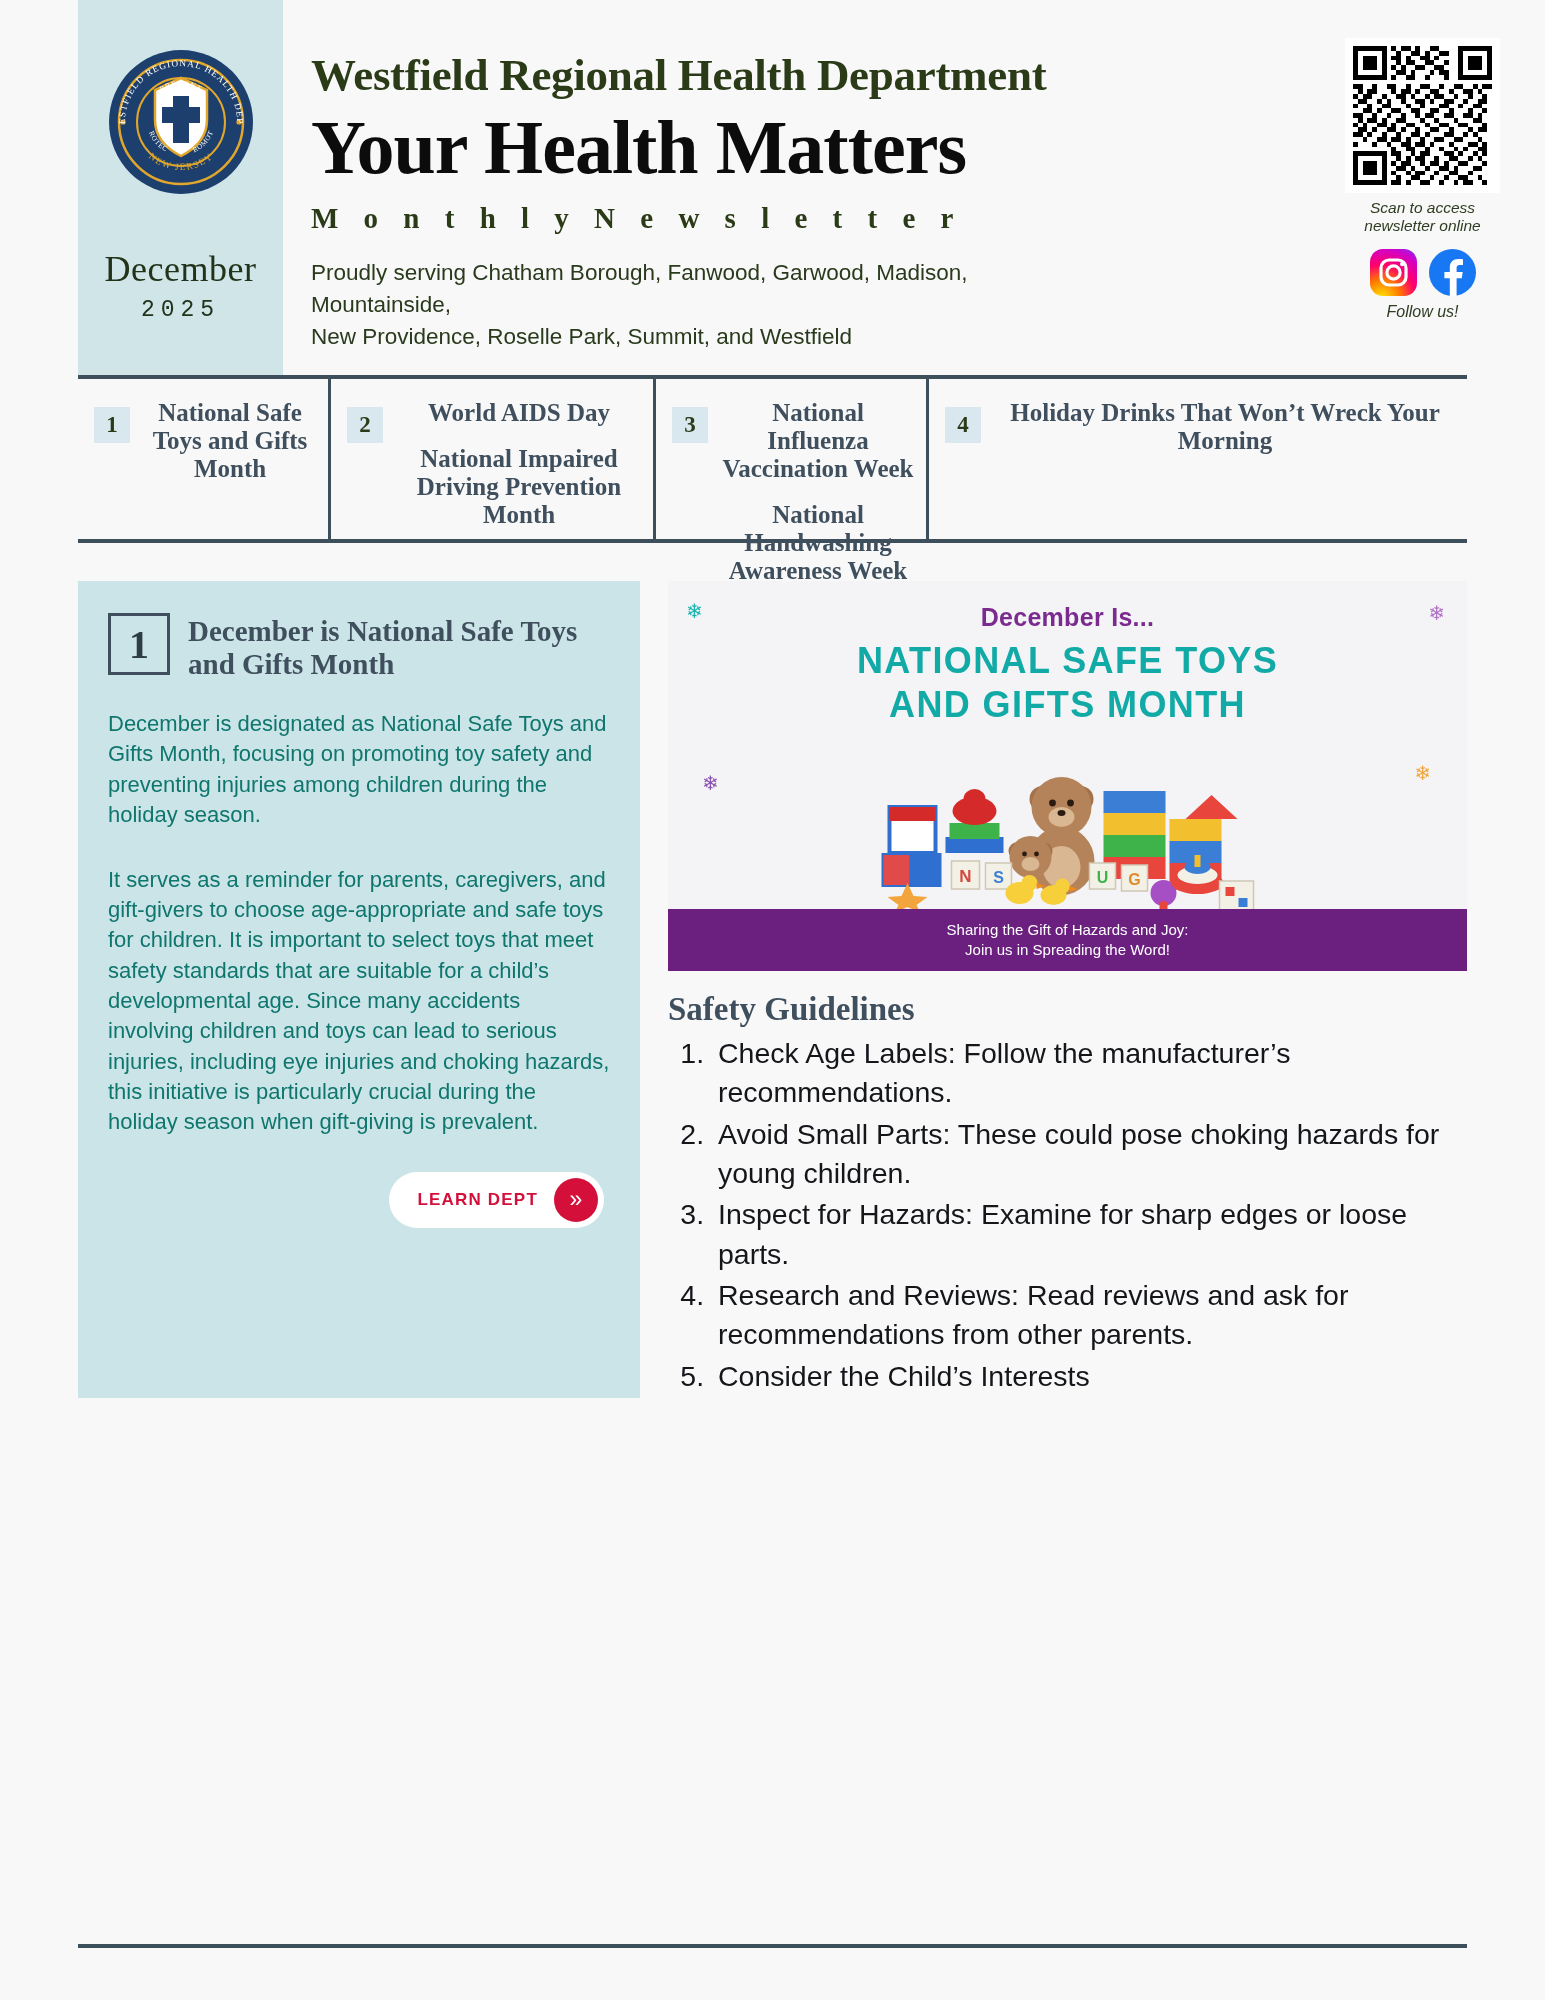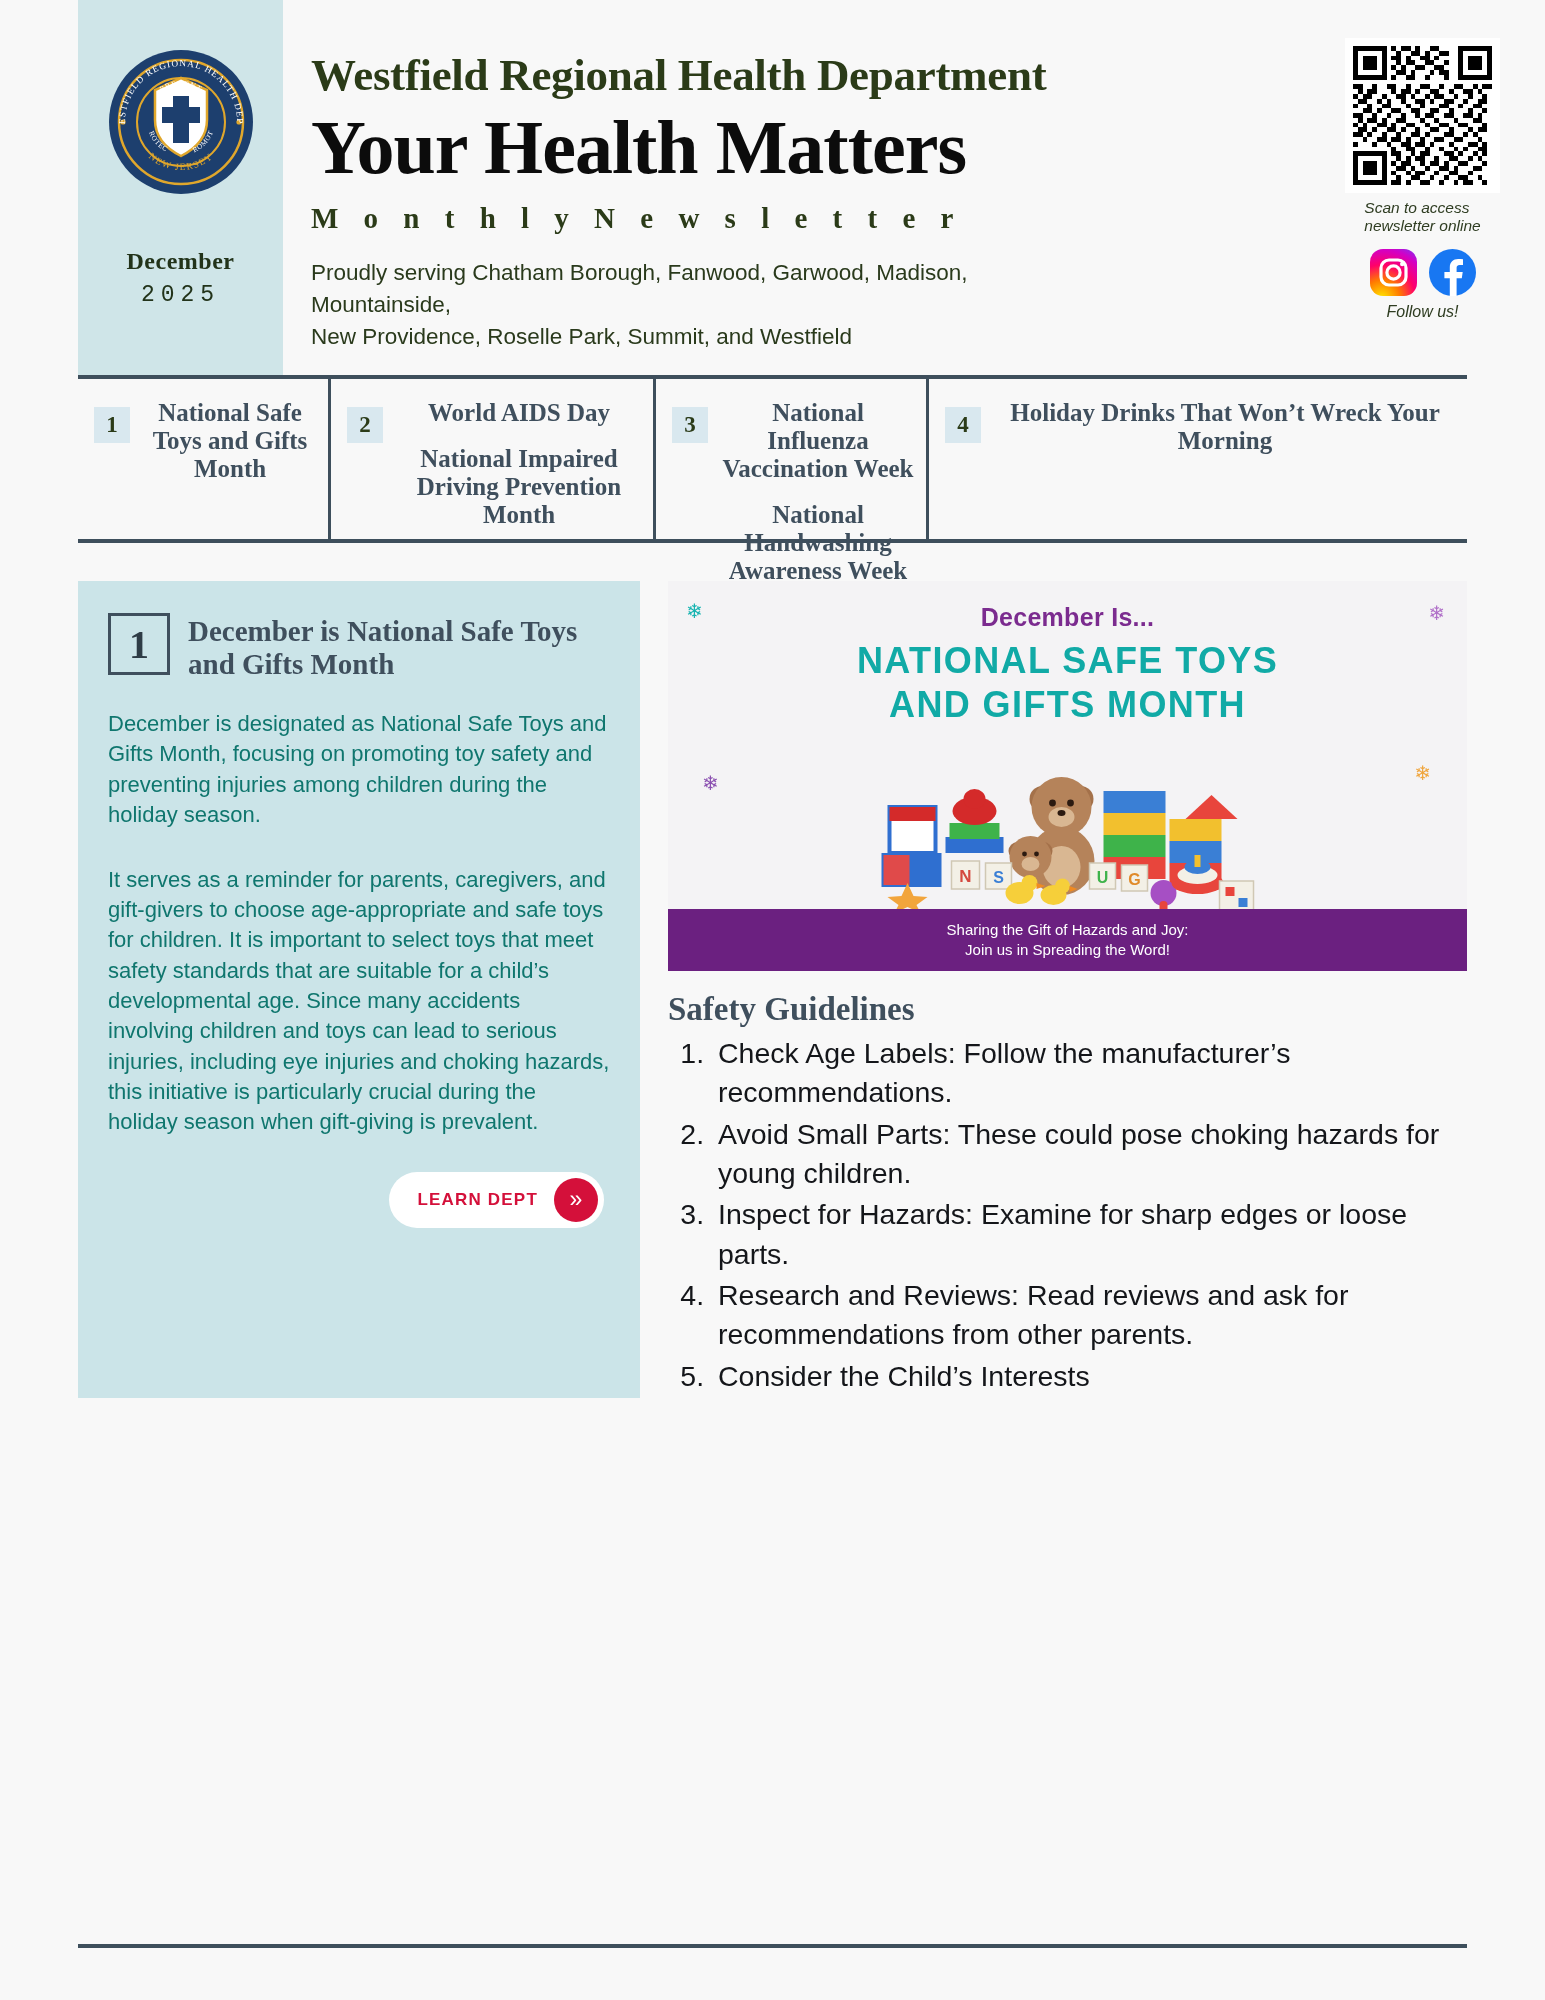--- a/index.html
+++ b/index.html
@@ -14,22 +14,22 @@
   
   .header { position: relative; display: flex; height: 375px; }
   .brand-col {
     width: 205px; margin-left: 78px; background: #cfe5e8;
     display: flex; flex-direction: column; align-items: center;
     padding-top: 48px; flex: 0 0 205px;
   }
   .seal { width: 148px; height: 148px; position: relative; }
   .seal svg { display: block; }
   .month-label {
-    font-family: "Liberation Serif", serif; font-weight: bold;
-    font-size: 24px; color: #22331a; margin-top: 52px; letter-spacing: .5px;
+    font-family: "Liberation Serif", serif; font-weight: normal;
+    font-size: 36px; color: #22331a; margin-top: 52px; letter-spacing: .5px;
   }
   .year-label {
     font-family: Liberation Mono, monospace; font-size: 23px; color: #22331a;
     letter-spacing: 6px; margin-top: 7px;
   }
 
   .title-col { flex: 1; padding-left: 28px; padding-top: 52px; }
   .org-name {
     font-family: "Liberation Serif", serif; font-weight: bold;
     font-size: 45px; color: #2b3b18; line-height: 1.05; letter-spacing: -.3px;
@@ -48,21 +48,21 @@
     max-width: 740px; font-stretch: condensed;
   }
 
   .qr-col {
     width: 215px; flex: 0 0 215px; padding-top: 38px; padding-right: 30px;
     display: flex; flex-direction: column; align-items: center;
   }
   .qr-box { width: 155px; height: 155px; background: #fff; padding: 8px; }
   .qr-box svg { display: block; width: 100%; height: 100%; }
   .qr-caption {
-    font-size: 15.5px; font-style: italic; color: #2f3d22; text-align: left;
+    font-size: 15.5px; font-style: italic; color: #2f3d22; text-align: center;
     line-height: 1.15; margin-top: 6px;
   }
   .socials { display: flex; gap: 12px; margin-top: 14px; }
   .social-ico { width: 47px; height: 47px; }
   .follow {
     font-size: 16px; font-style: italic; color: #2f3d22; margin-top: 7px;
   }
 
   
   .toc-wrap { margin: 0 78px 0 78px; border-top: 4px solid #3e4f5c; border-bottom: 4px solid #3e4f5c; }

